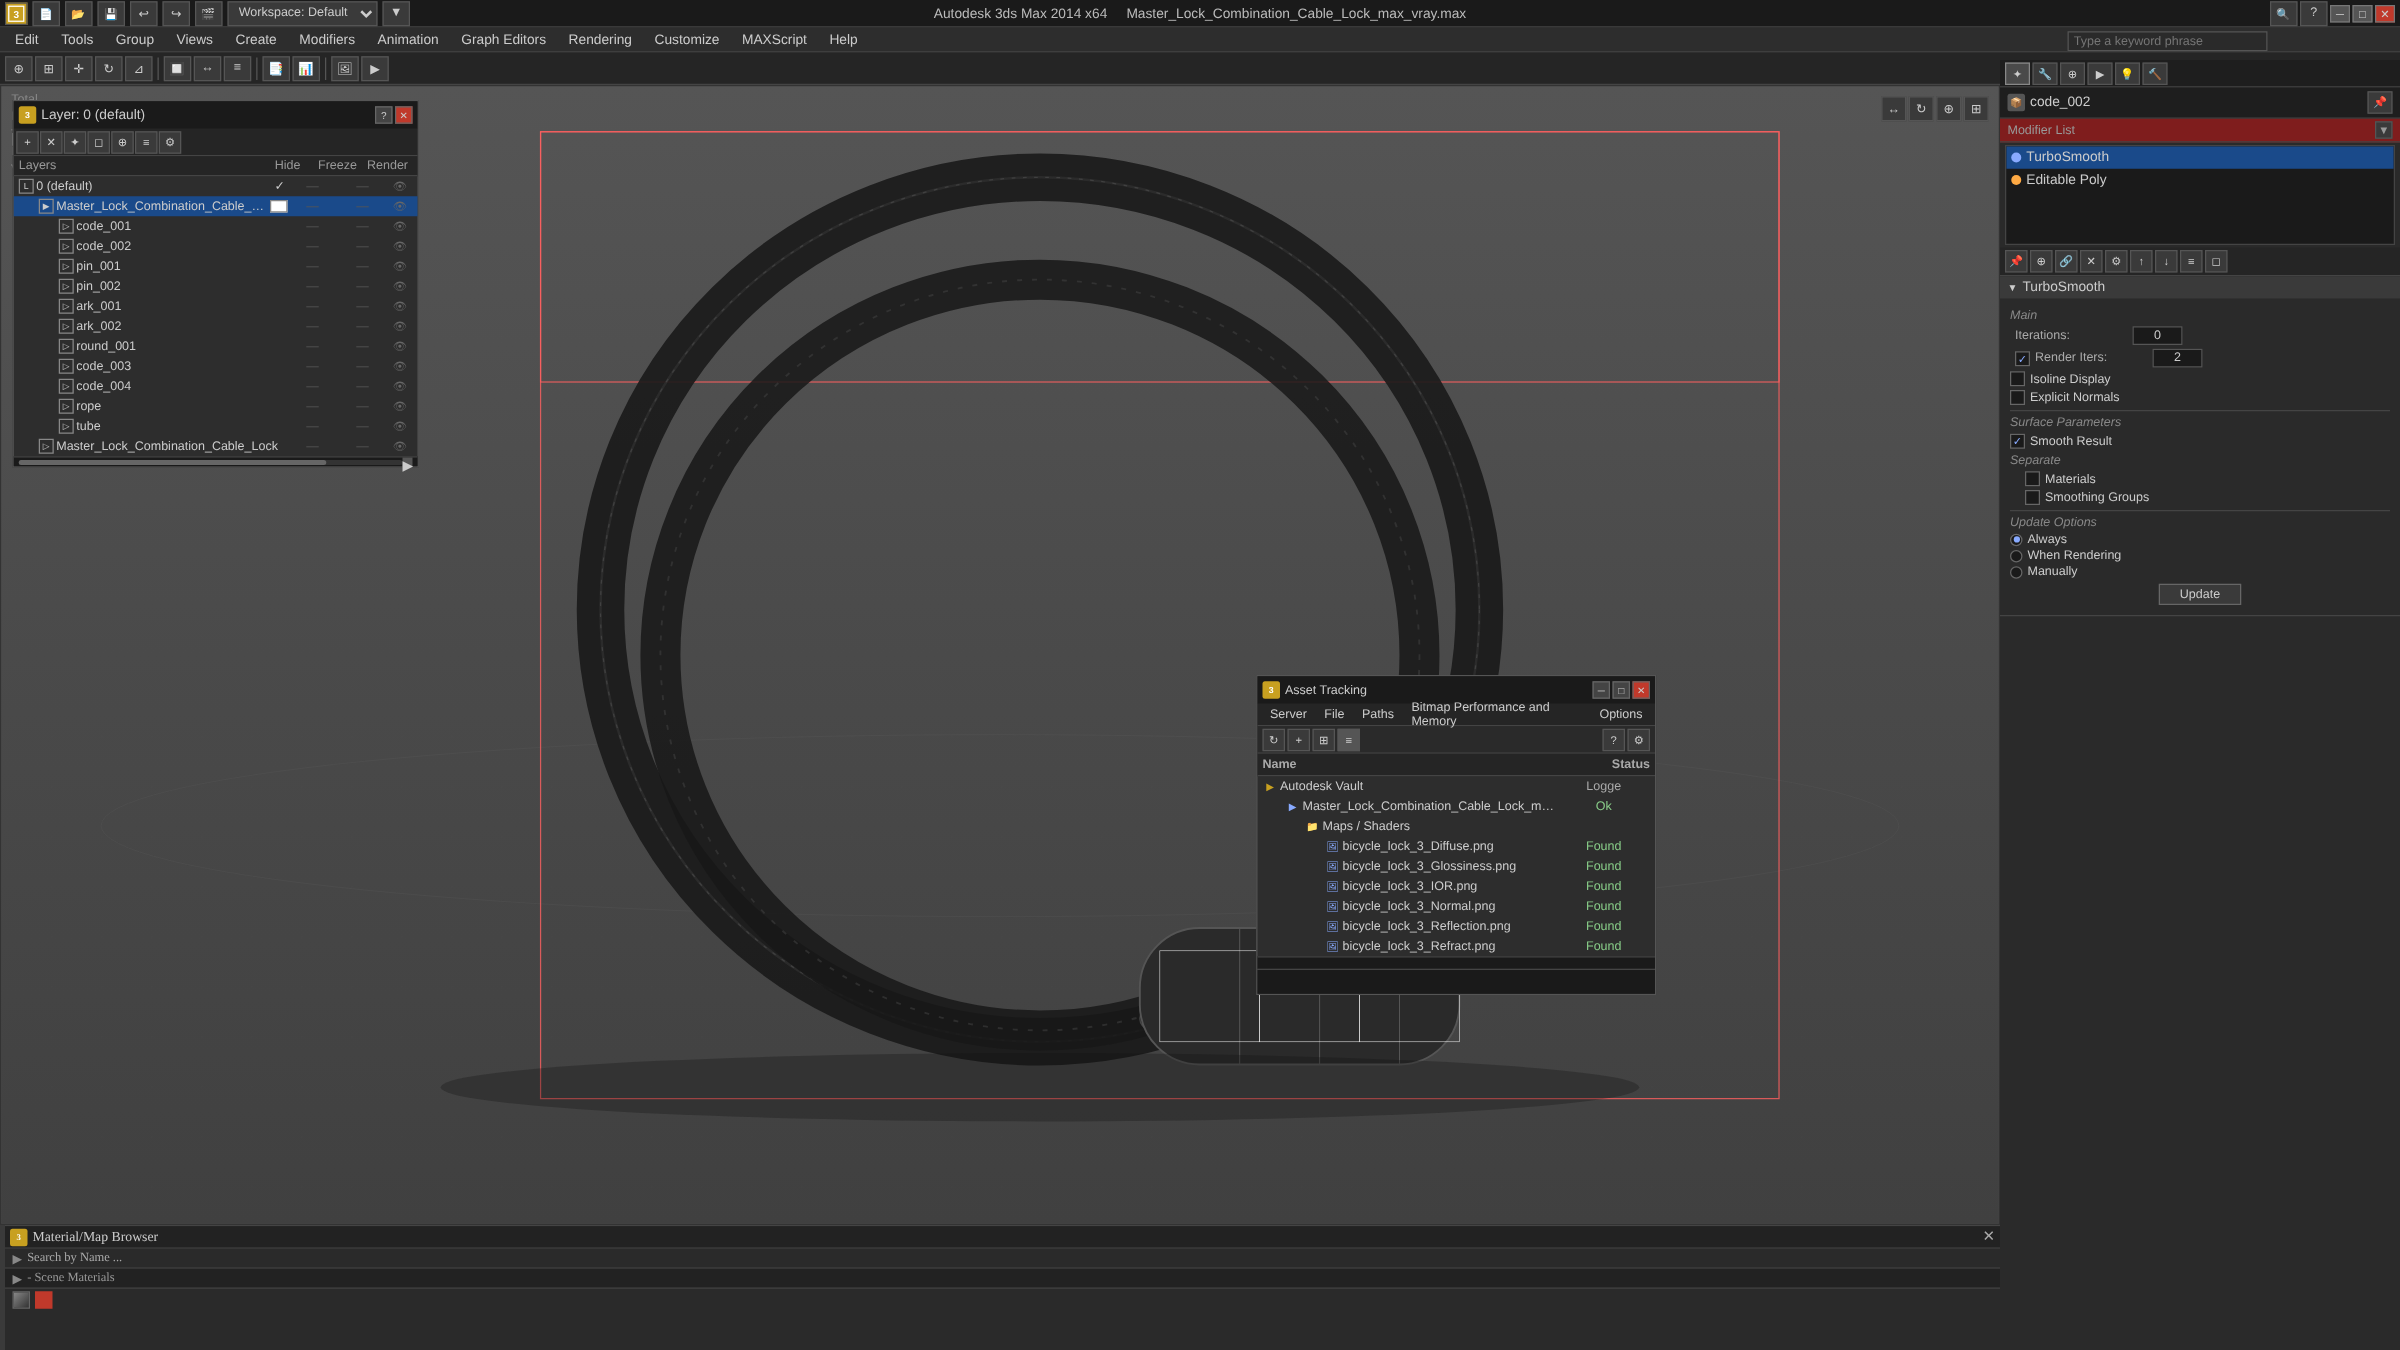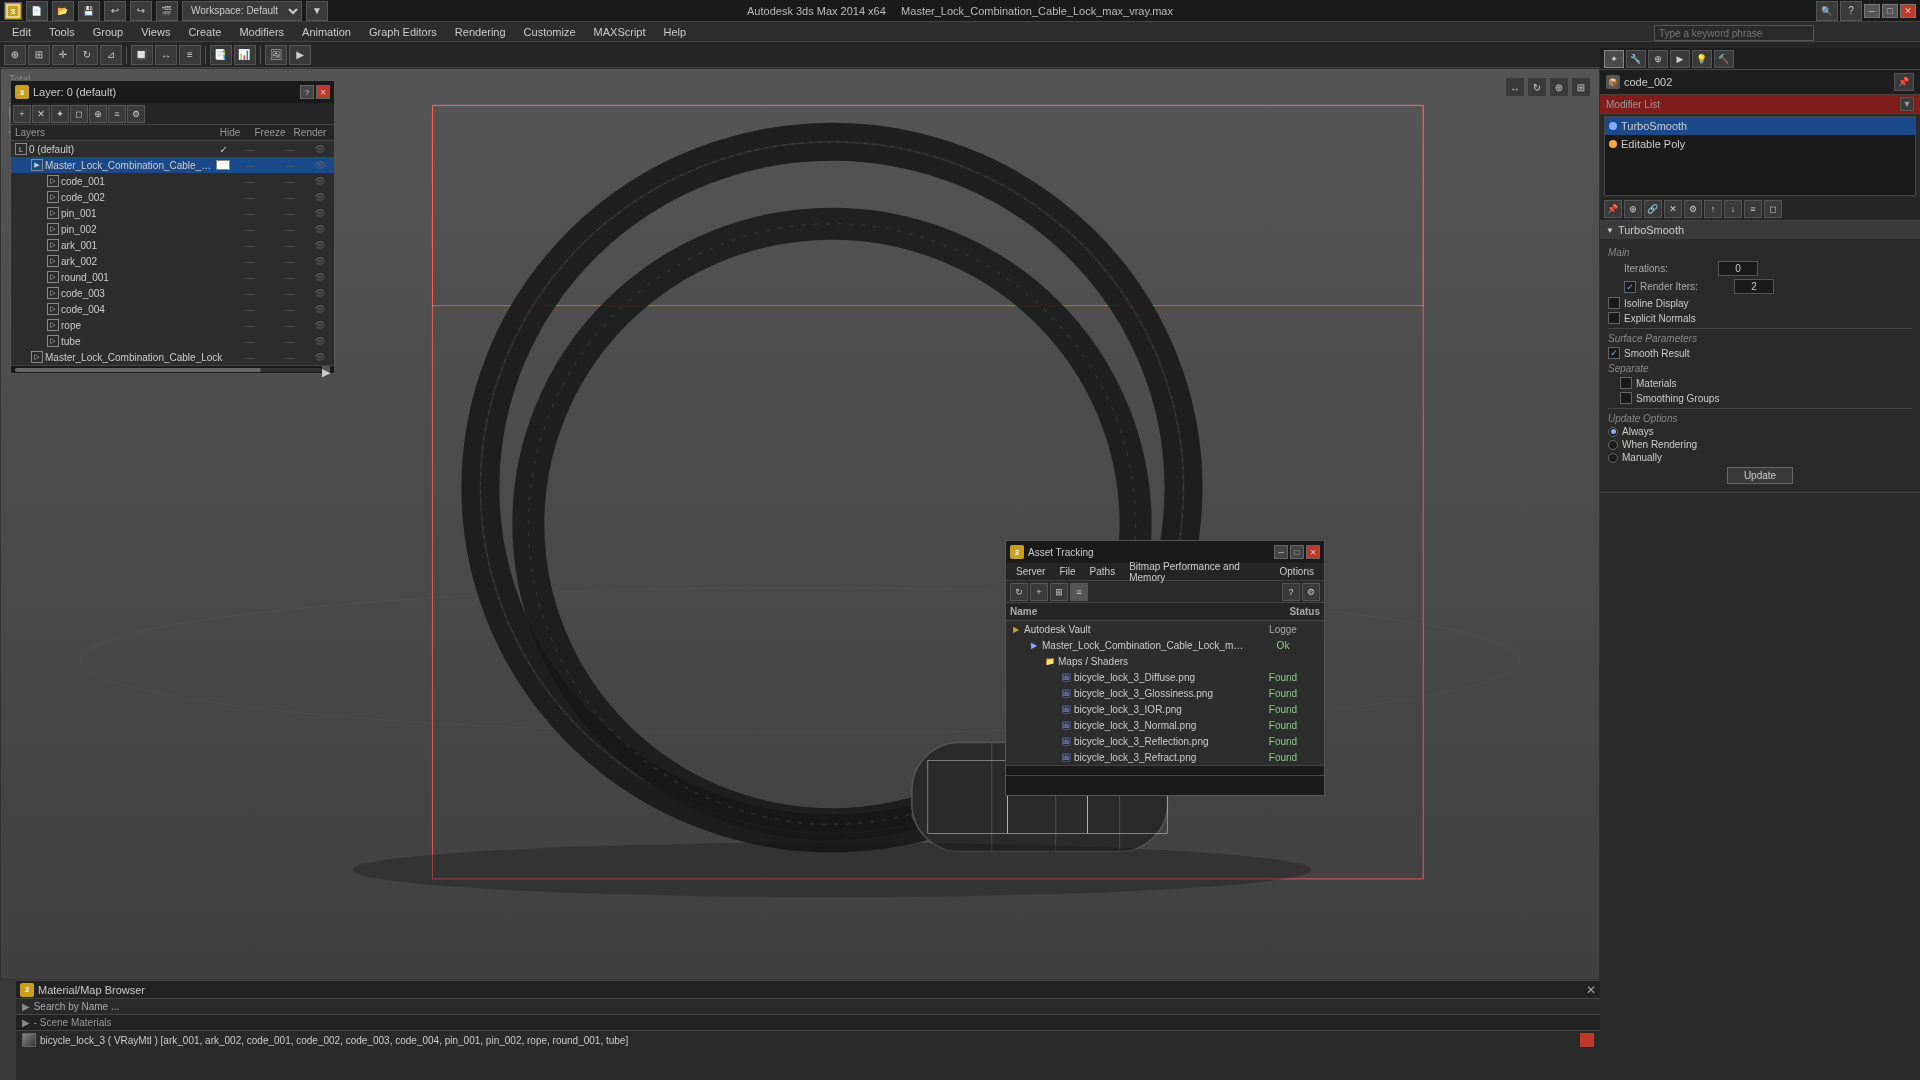--- a/index.html
+++ b/index.html
@@ -197,25 +197,26 @@
       align-items: center;
       gap: 4px;
       margin: 2px 0;
       font-size: 10px;
     }
 
     
     #bottom-panel {
       position: absolute;
       bottom: 0;
-      left: 16px;
+      left: 4px;
       right: 320px;
       height: 100px;
       background: #2a2a2a;
       border-top: 1px solid #444;
+      font-family: Liberation Serif, serif;
     }
     #bottom-panel-header {
       height: 18px;
       background: #222;
       display: flex;
       align-items: center;
       padding: 0 4px;
       gap: 4px;
       border-bottom: 1px solid #444;
     }
@@ -572,21 +573,21 @@
       top: 70px;
       right: 0;
       width: 320px;
       bottom: 0;
       background: #2a2a2a;
       overflow-y: auto;
     }
     .rp-row {
       display: flex;
       align-items: center;
-      margin: 3px 16px;
+      margin: 3px 4px;
       font-size: 10px;
       color: #ccc;
       gap: 4px;
     }
     .rp-label { min-width: 90px; color: #aaa; }
     .rp-input {
       width: 40px;
       height: 15px;
       background: #1a1a1a;
       border: 1px solid #555;
@@ -1195,16 +1196,15 @@
   <div id="search-by-name">
     <span style="color:#888;font-size:10px;">▶</span>
     <span style="color:#aaa;">Search by Name ...</span>
   </div>
   <div id="scene-materials-label">
     <span style="color:#888;">▶</span>
     <span>- Scene Materials</span>
   </div>
   <div id="material-item">
     <div class="material-swatch"></div>
-    <span style="font-size:10px;color:#ccc;flex:1;">bicycle_lock_3 ( VRayMtl ) [ark_001, ark_002, code_001, code_002, code_003, code_004, pin_001, pin_002, rope, round_001, tube]</span>
     <div class="material-error"></div>
   </div>
 </div>
 
 </body></html>

